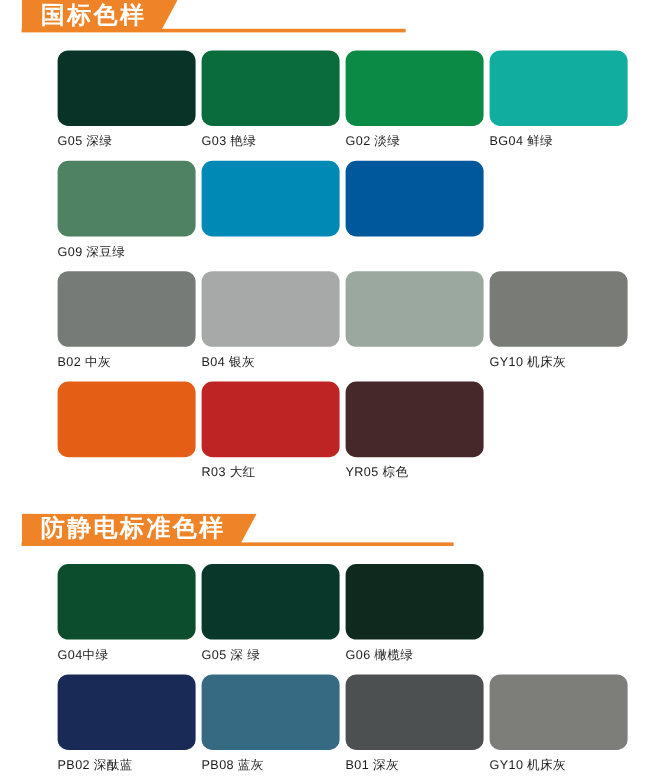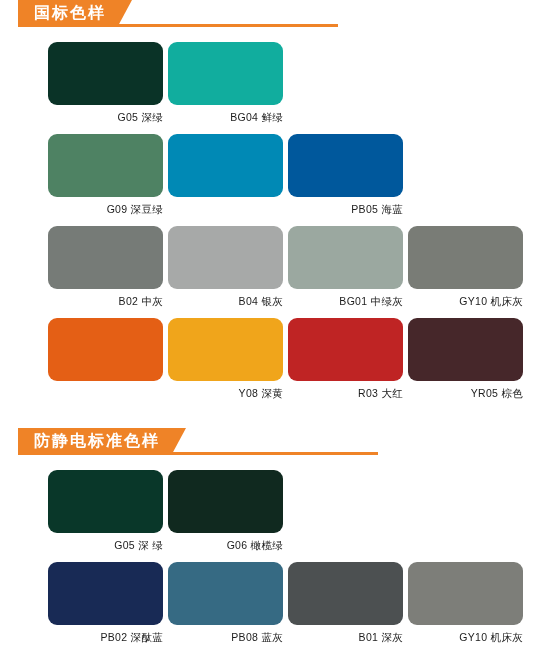--- a/index.html
+++ b/index.html
@@ -31,21 +31,21 @@
     margin-left: 18px;
   }
 
   .banner {
     position: relative;
     display: inline-block;
     height: 26px;
     line-height: 26px;
     background: #ef8327;
     color: #ffffff;
-    font-size: 16px;
+    font-size: 20px;
     font-weight: bold;
     letter-spacing: 2px;
     padding: 0 26px 0 16px;
     box-sizing: border-box;
     
     clip-path: polygon(0 0, 100% 0, calc(100% - 14px) 100%, 0 100%);
     -webkit-clip-path: polygon(0 0, 100% 0, calc(100% - 14px) 100%, 0 100%);
     white-space: nowrap;
     vertical-align: top;
   }
@@ -80,21 +80,21 @@
 
   .chip {
     width: 115px;
     height: 63px;
     border-radius: 9px;
     display: block;
   }
 
   .chip-label {
     display: block;
-    text-align: right;
+    text-align: left;
     font-size: 10.5px;
     color: #1c1c1c;
     padding-top: 6px;
     padding-bottom: 9px;
     letter-spacing: 0.3px;
     white-space: nowrap;
     font-family: "Liberation Sans", "DejaVu Sans", sans-serif;
   }
 
   .sec1-top { padding-top: 8px; }
@@ -114,65 +114,67 @@
     </div>
 
     <div class="grid sec1-top">
 
       <div class="row">
         <div class="cell">
           <span class="chip" style="background:#0a3327;"></span>
           <span class="chip-label">G05 深绿</span>
         </div>
         <div class="cell">
+          <span class="chip" style="background:#0a6b3c;"></span>
+          <span class="chip-label">G03 艳绿</span>
+        </div>
+        <div class="cell">
+          <span class="chip" style="background:#0b8a46;"></span>
+          <span class="chip-label">G02 淡绿</span>
+        </div>
+        <div class="cell">
           <span class="chip" style="background:#11ad9e;"></span>
           <span class="chip-label">BG04 鲜绿</span>
         </div>
       </div>
 
       <div class="row">
         <div class="cell">
           <span class="chip" style="background:#4e8263;"></span>
           <span class="chip-label">G09 深豆绿</span>
         </div>
         <div class="cell">
           <span class="chip" style="background:#0089b5;"></span>
         </div>
         <div class="cell">
           <span class="chip" style="background:#00589c;"></span>
-          <span class="chip-label">PB05 海蓝</span>
         </div>
       </div>
 
       <div class="row">
         <div class="cell">
           <span class="chip" style="background:#767b77;"></span>
           <span class="chip-label">B02 中灰</span>
         </div>
         <div class="cell">
           <span class="chip" style="background:#a7a9a8;"></span>
           <span class="chip-label">B04 银灰</span>
         </div>
         <div class="cell">
           <span class="chip" style="background:#9ba8a0;"></span>
-          <span class="chip-label">BG01 中绿灰</span>
         </div>
         <div class="cell">
           <span class="chip" style="background:#797c76;"></span>
           <span class="chip-label">GY10 机床灰</span>
         </div>
       </div>
 
       <div class="row">
         <div class="cell">
           <span class="chip" style="background:#e45f15;"></span>
-        </div>
-        <div class="cell">
-          <span class="chip" style="background:#f0a51b;"></span>
-          <span class="chip-label">Y08 深黄</span>
         </div>
         <div class="cell">
           <span class="chip" style="background:#bf2424;"></span>
           <span class="chip-label">R03 大红</span>
         </div>
         <div class="cell">
           <span class="chip" style="background:#46272a;"></span>
           <span class="chip-label">YR05 棕色</span>
         </div>
       </div>
@@ -185,20 +187,24 @@
   <div class="section">
     <div class="banner-wrap">
       <div class="banner-tail long"></div>
       <div class="banner">防静电标准色样</div>
     </div>
 
     <div class="grid sec2-top">
 
       <div class="row">
         <div class="cell">
+          <span class="chip" style="background:#0c4d2d;"></span>
+          <span class="chip-label">G04中绿</span>
+        </div>
+        <div class="cell">
           <span class="chip" style="background:#093729;"></span>
           <span class="chip-label">G05 深 绿</span>
         </div>
         <div class="cell">
           <span class="chip" style="background:#10291f;"></span>
           <span class="chip-label">G06 橄榄绿</span>
         </div>
       </div>
 
       <div class="row">

